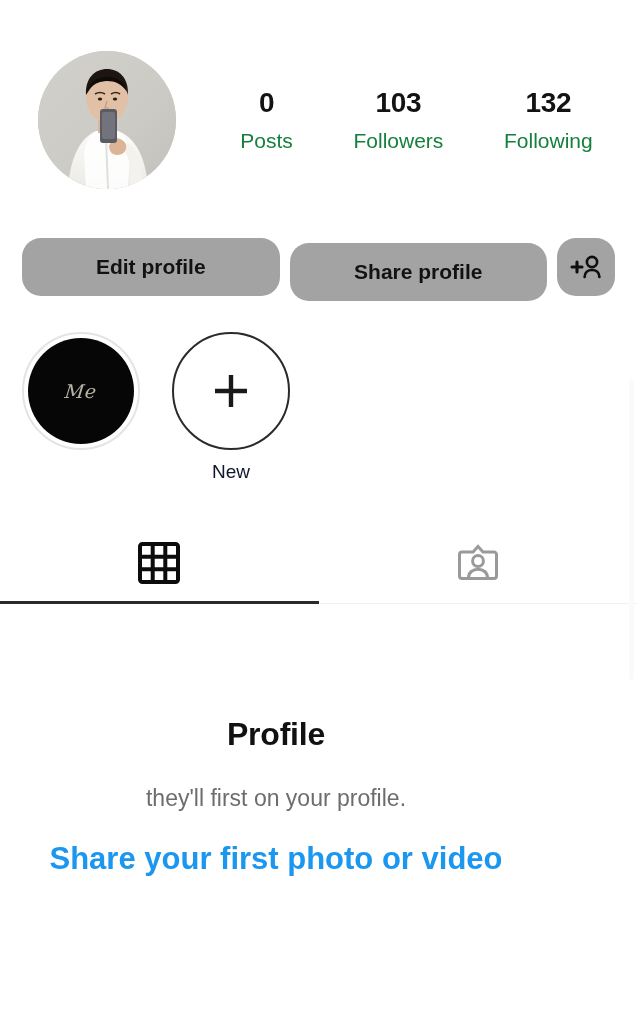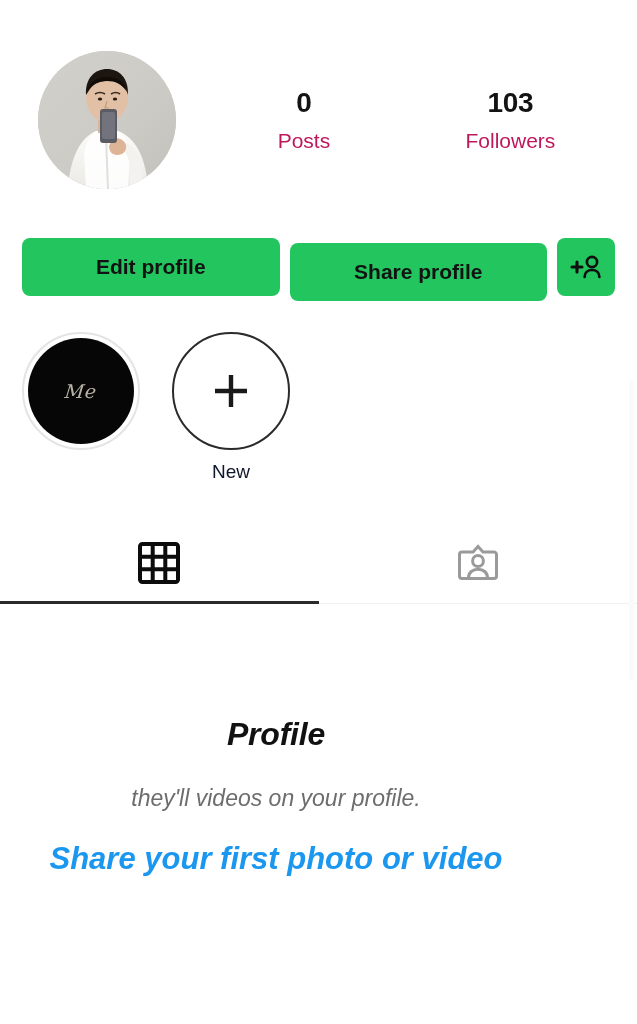--- a/index.html
+++ b/index.html
@@ -61,41 +61,41 @@
   }
   .stat-value {
     font-size: 28px;
     font-weight: bold;
     color: #131313;
     letter-spacing: -0.3px;
   }
   .stat-label {
     font-size: 21px;
     font-weight: normal;
-    color: #be185d;
+    color: #15803d;
     margin-top: 9px;
   }
 
   
   .actions {
     position: absolute;
     top: 238px;
     left: 0;
     width: 637px;
     height: 58px;
     display: flex;
     align-items: center;
     gap: 10px;
     padding: 0 22px;
   }
   .btn {
     height: 58px;
-    background: #22c55e;
+    background: #a3a3a3;
     border: none;
-    border-radius: 8px;
+    border-radius: 19px;
     font-family: "Liberation Sans", sans-serif;
     font-size: 21px;
     font-weight: bold;
     color: #121212;
     cursor: pointer;
     display: flex;
     align-items: center;
     justify-content: center;
   }
   .btn-edit { flex: 1 1 0; }
@@ -204,21 +204,20 @@
     background: #2b2b2b;
   }
 
   
   .empty {
     position: absolute;
     top: 716px;
     left: 0;
     width: 552px;
     text-align: center;
-    font-style: italic;
   }
   .empty-title {
     font-size: 32px;
     font-weight: bold;
     color: #111111;
     letter-spacing: -0.2px;
   }
   .empty-body {
     margin-top: 27px;
     font-size: 23px;
@@ -299,20 +298,24 @@
 
     <div class="stats">
       <div class="stat">
         <span class="stat-value">0</span>
         <span class="stat-label">Posts</span>
       </div>
       <div class="stat">
         <span class="stat-value">103</span>
         <span class="stat-label">Followers</span>
       </div>
+      <div class="stat">
+        <span class="stat-value">132</span>
+        <span class="stat-label">Following</span>
+      </div>
     </div>
   </div>
 
   <div class="actions">
     <button class="btn btn-edit">Edit profile</button>
     <button class="btn btn-share">Share profile</button>
     <button class="btn btn-icon">
       <svg width="34" height="28" viewBox="0 0 34 28">
         <path d="M3 14 L13 14 M8 9 L8 19" stroke="#0f0f0f" stroke-width="3.1" stroke-linecap="round"></path>
         <circle cx="23" cy="9" r="5.1" fill="none" stroke="#0f0f0f" stroke-width="2.7"></circle>
@@ -355,20 +358,20 @@
         <path d="M12.5 37 C12.5 31.4 16.8 28.2 22 28.2 C27.2 28.2 31.5 31.4 31.5 37" fill="none" stroke="#9a9a9a" stroke-width="3"></path>
       </svg>
     </div>
   </div>
   <div class="tab-divider"></div>
   <div class="tab-underline"></div>
 
   <div class="empty">
     <div class="empty-title">Profile</div>
     <div class="empty-body">
-      <div>they'll videos on your profile.</div>
+      <div>they'll first on your profile.</div>
     </div>
     <a class="empty-link">Share your first photo or video</a>
   </div>
 
   <div class="scrollbar"></div>
 
 </div>
 
 </body></html>

